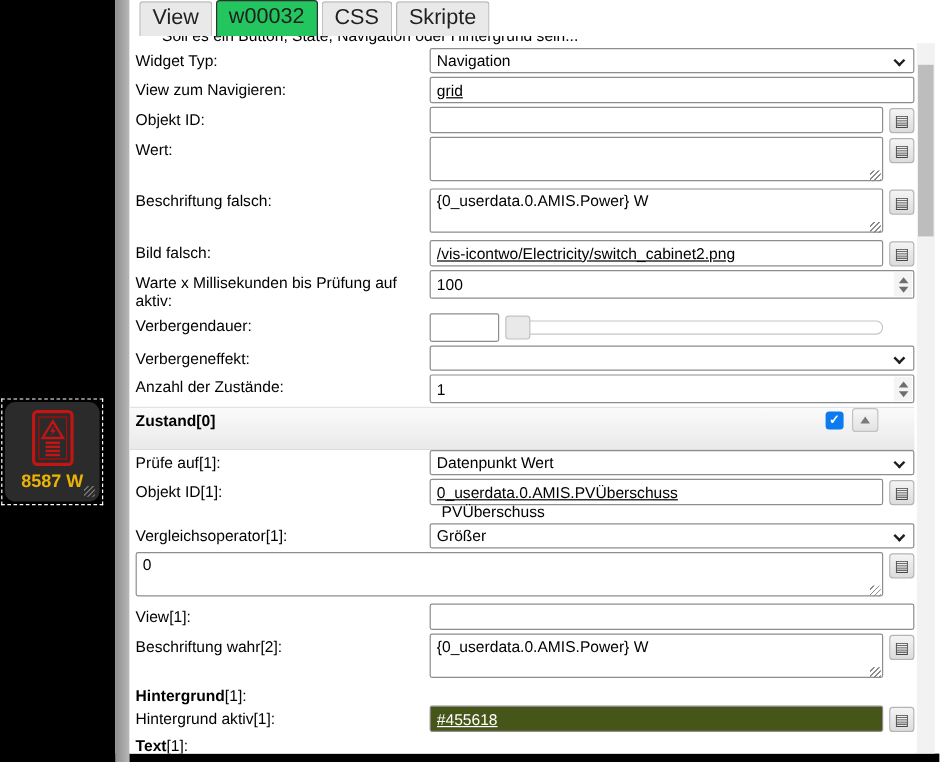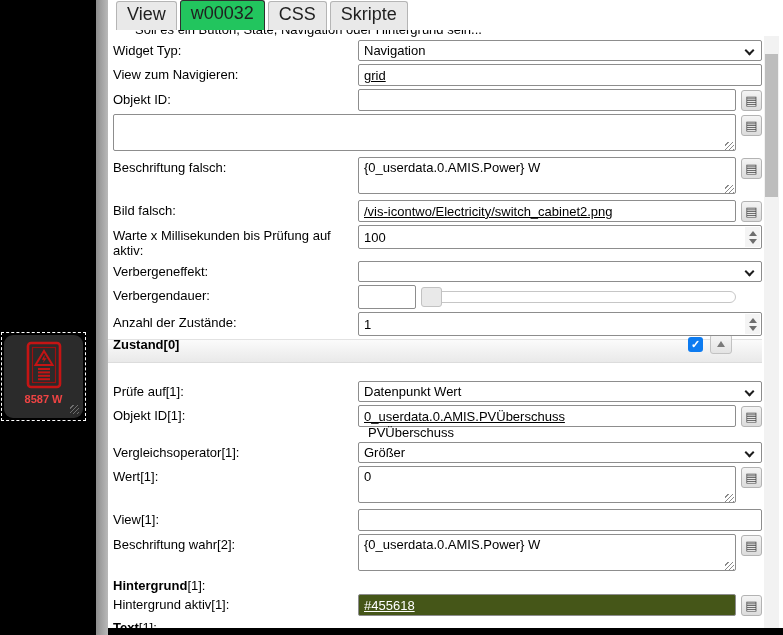--- a/index.html
+++ b/index.html
@@ -61,40 +61,40 @@
   
   .mini-input { flex:0 0 58px; width:58px; height:24px; border:1px solid #8d8d8d; border-radius:2px;
                 font-family:"Liberation Sans", sans-serif; font-size:13px; padding:2px 4px; }
   .slider { position:relative; flex:1; height:24px; margin-right:26px; }
   .slider .track { position:absolute; left:14px; right:0; top:6px; height:12px;
                    border:1px solid #c6c6c6; border-radius:7px; background:#fff; }
   .slider .handle { position:absolute; left:0; top:2px; width:21px; height:20px;
                     background:#e9e9e9; border:1px solid #c2c2c2; border-radius:3px; cursor:pointer; }
   
   .sect {
-    display:flex; align-items:center; margin:2px 0 18px -5px; padding:3px 4px 17px 5px; height:24px;
+    display:flex; align-items:center; margin:2px 0 0 -5px; padding:3px 4px 17px 5px; height:36px;
     background:linear-gradient(#fbfbfb,#e9e9e9); border-top:1px solid #e2e2e2; border-bottom:1px solid #dcdcdc;
   }
   .sect .sect-title { font-weight:bold; }
   .checkbox { margin-left:auto; width:15px; height:15px; border-radius:3px; background:#0d7bf0;
               color:#fff; font-size:11px; font-weight:bold; line-height:15px; text-align:center; cursor:pointer; }
   .collapse-btn { margin:0 26px 0 7px; width:22px; height:20px; border:1px solid #c2c2c2; border-radius:3px;
                   background:linear-gradient(#f6f6f6,#e3e3e3); display:flex; align-items:center; justify-content:center; cursor:pointer; }
   .tri-up { width:0; height:0; border-left:4px solid transparent; border-right:4px solid transparent; border-bottom:6px solid #7a7a7a; }
   .helper-row { margin:-2px 0 2px 0; }
   .helper-txt { margin-left:250px; padding-left:5px; line-height:14px; }
   .bold-row { margin:4px 0 1px; }
   .color-input { color:#fff; }
   .focus-border { border:2px solid #1c1c1c; }
   
   .selection-box { position:absolute; left:1px; top:332px; width:85px; height:89px;
                    border:1px dashed #fff; cursor:move; }
   .tile { position:absolute; left:2px; top:2px; width:79px; height:83px; background:#2b2b2b;
           border-radius:9px; display:flex; flex-direction:column; align-items:center; }
-  .tile-label { color:#ef4444; font-weight:bold; font-size:11px; margin-top:2px; }
+  .tile-label { color:#eab308; font-weight:bold; font-size:15px; margin-top:2px; }
   .tile-grip { position:absolute; right:4px; bottom:4px; width:9px; height:9px;
     background:repeating-linear-gradient(135deg, transparent 0 2px, #6f6f6f 2px 3px); cursor:nwse-resize; }
 </style>
 </head>
 <body>
 
 <div class="black-left"></div>
 <div class="black-bottom"></div>
 <div class="splitter"></div>
 
@@ -153,20 +153,21 @@
       <div class="lbl">Objekt ID:</div>
       <div class="ctrl">
         <input class="tinput short" style="">
         <div class="idbtn">
             <span>▤</span>
           </div>
       </div>
     </div>
 
     <div class="row">
+      <div class="lbl">Wert:</div>
       <div class="ctrl">
         <div class="ta-wrap">
           <textarea class="tarea" style=""></textarea>
           <div class="resize-grip"></div>
         </div>
         <div class="idbtn">
             <span>▤</span>
           </div>
       </div>
     </div>
@@ -201,36 +202,36 @@
           <input class="ninput" value="100" style="">
           <div class="spin">
             <div class="arrow-up"></div>
             <div class="arrow-down"></div>
           </div>
         </div>
       </div>
     </div>
 
     <div class="row">
-      <div class="lbl">Verbergeneffekt:</div>
-      <div class="ctrl">
-        <div class="sel gap-right">
-          <span></span>
-          <span class="chev"></span>
-        </div>
-      </div>
-    </div>
-
-    <div class="row">
       <div class="lbl">Verbergendauer:</div>
       <div class="ctrl">
         <input class="mini-input" style="">
         <div class="slider">
           <div class="track"></div>
           <div class="handle"></div>
+        </div>
+      </div>
+    </div>
+
+    <div class="row">
+      <div class="lbl">Verbergeneffekt:</div>
+      <div class="ctrl">
+        <div class="sel gap-right">
+          <span></span>
+          <span class="chev"></span>
         </div>
       </div>
     </div>
 
     <div class="row">
       <div class="lbl">Anzahl der Zustände:</div>
       <div class="ctrl">
         <div class="num-wrap gap-right">
           <input class="ninput" value="1" style="">
           <div class="spin">
@@ -276,21 +277,20 @@
       <div class="lbl">Vergleichsoperator[1]:</div>
       <div class="ctrl">
         <div class="sel gap-right">
           <span>Größer</span>
           <span class="chev"></span>
         </div>
       </div>
     </div>
 
     <div class="row">
-      <div class="lbl">Wert[1]:</div>
       <div class="ctrl">
         <div class="ta-wrap">
           <textarea class="tarea" style="">0</textarea>
           <div class="resize-grip"></div>
         </div>
         <div class="idbtn">
             <span>▤</span>
           </div>
       </div>
     </div>

